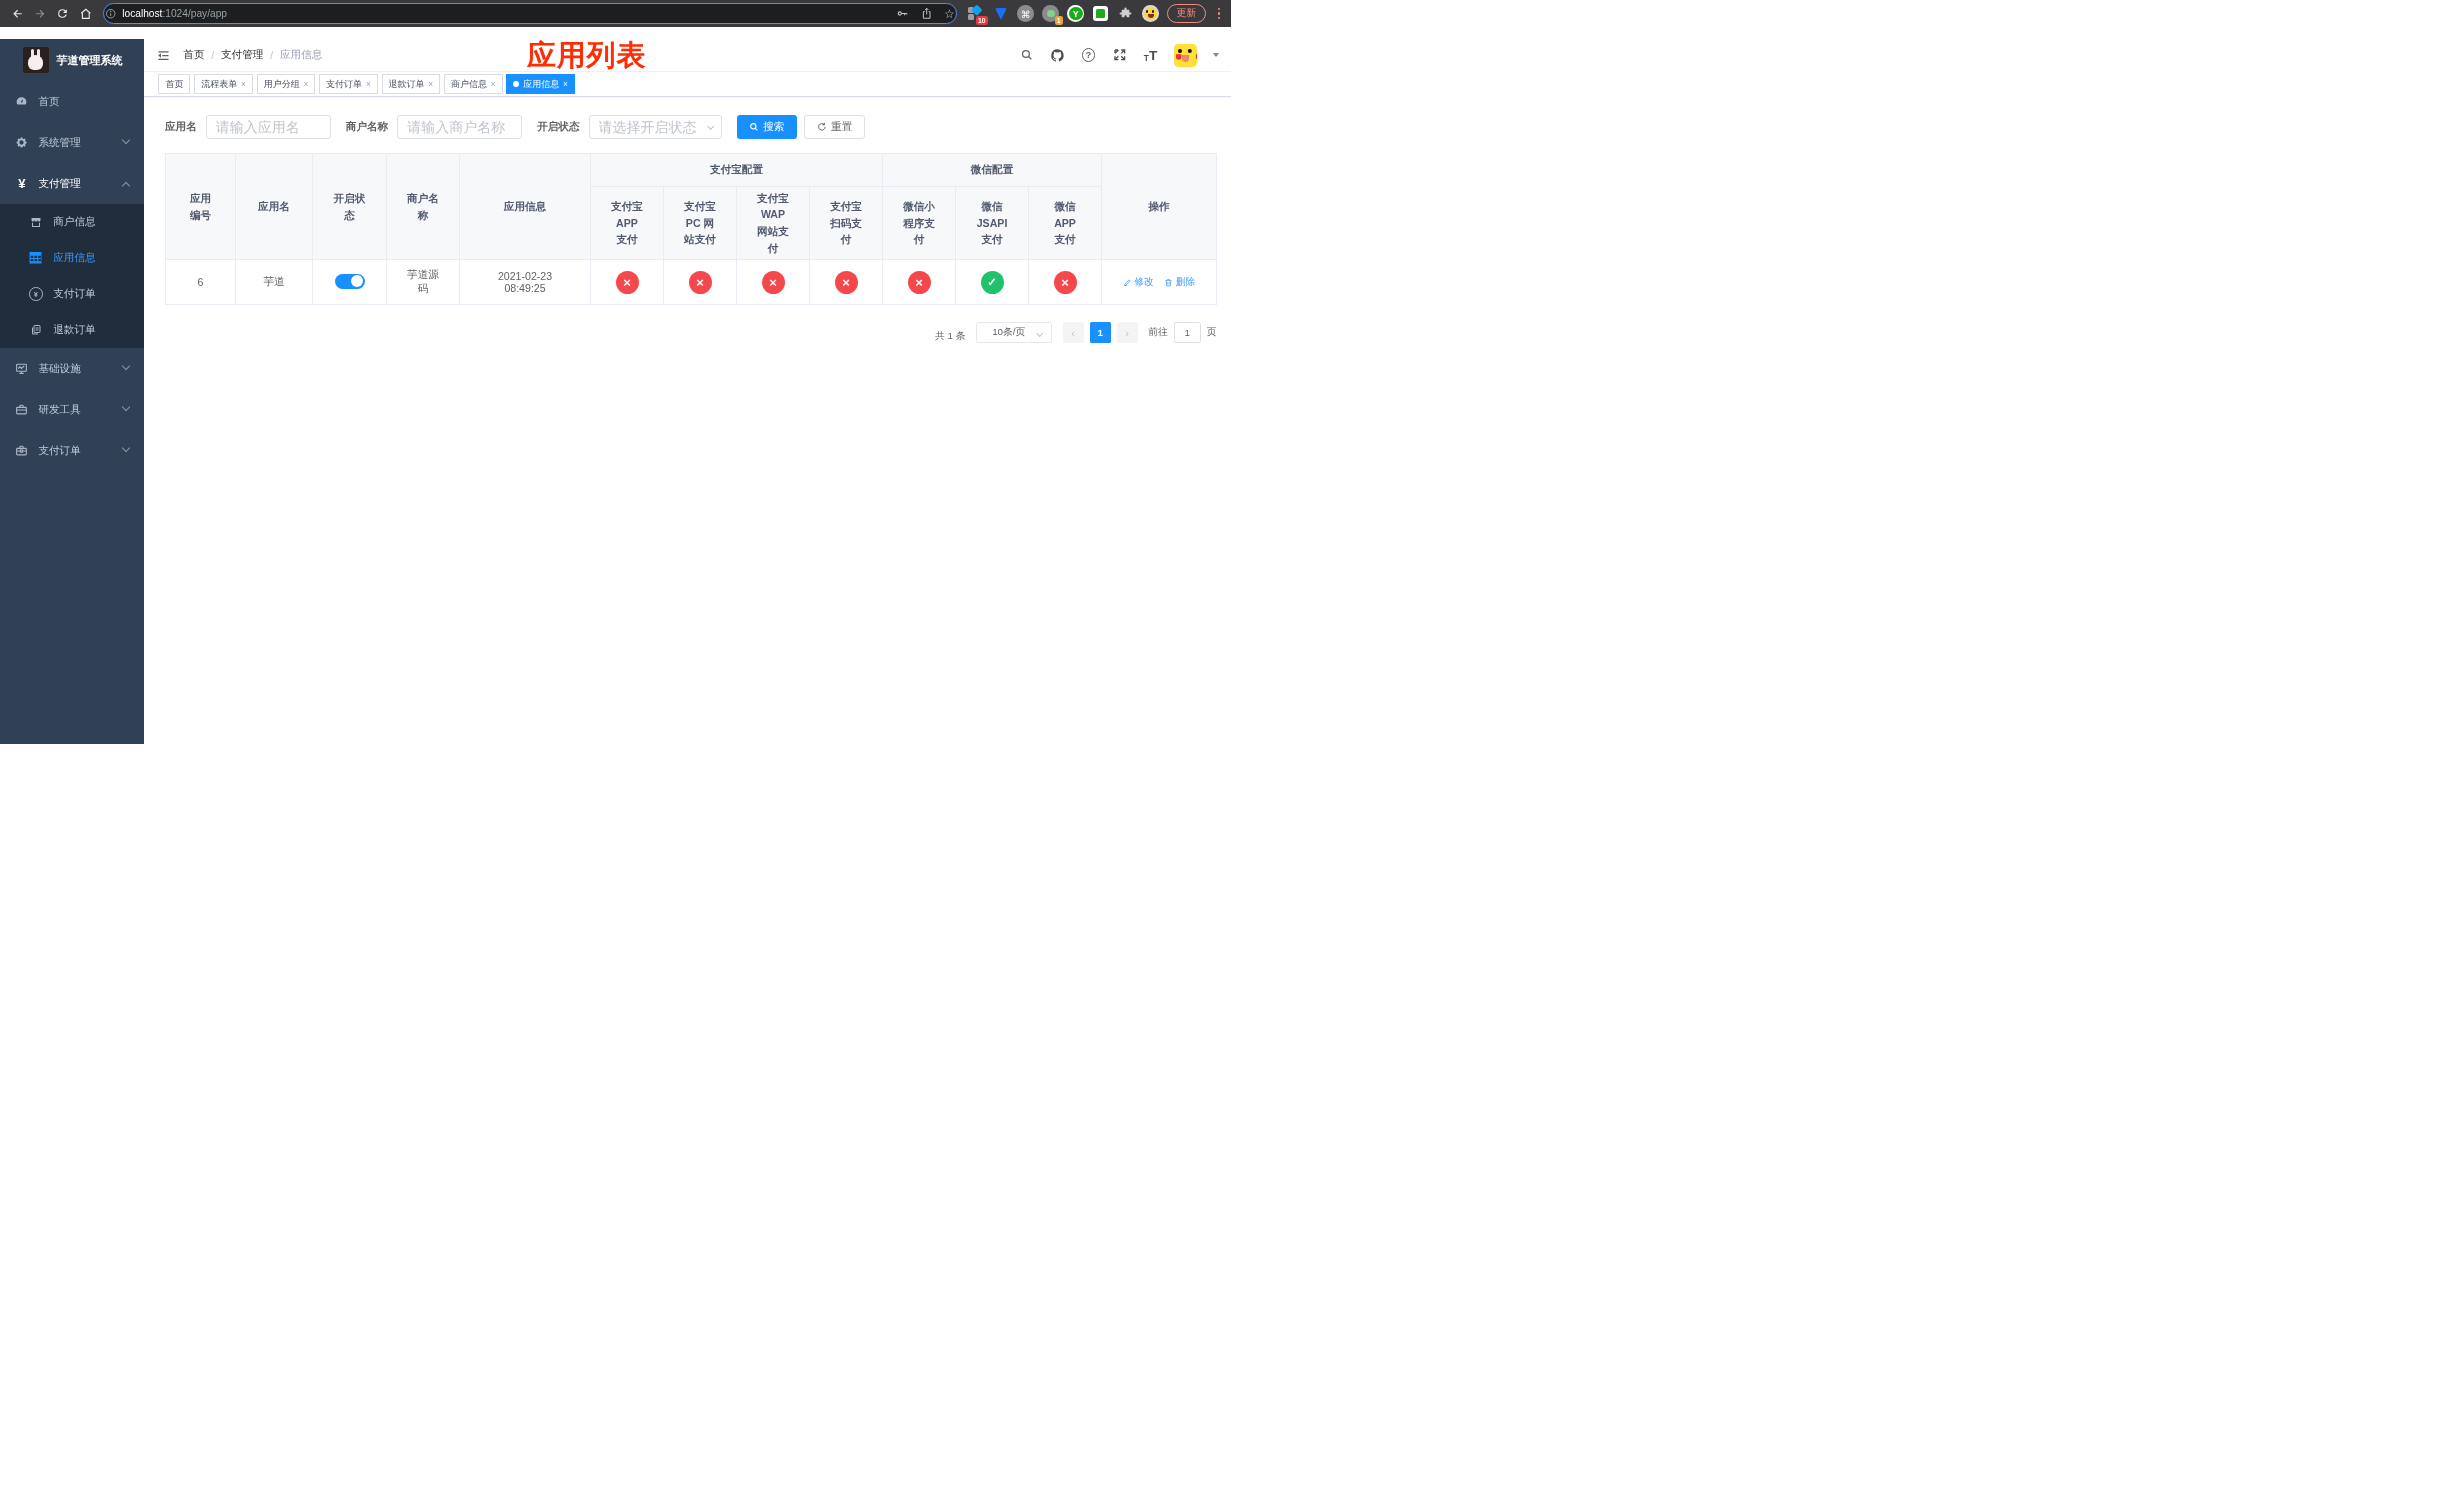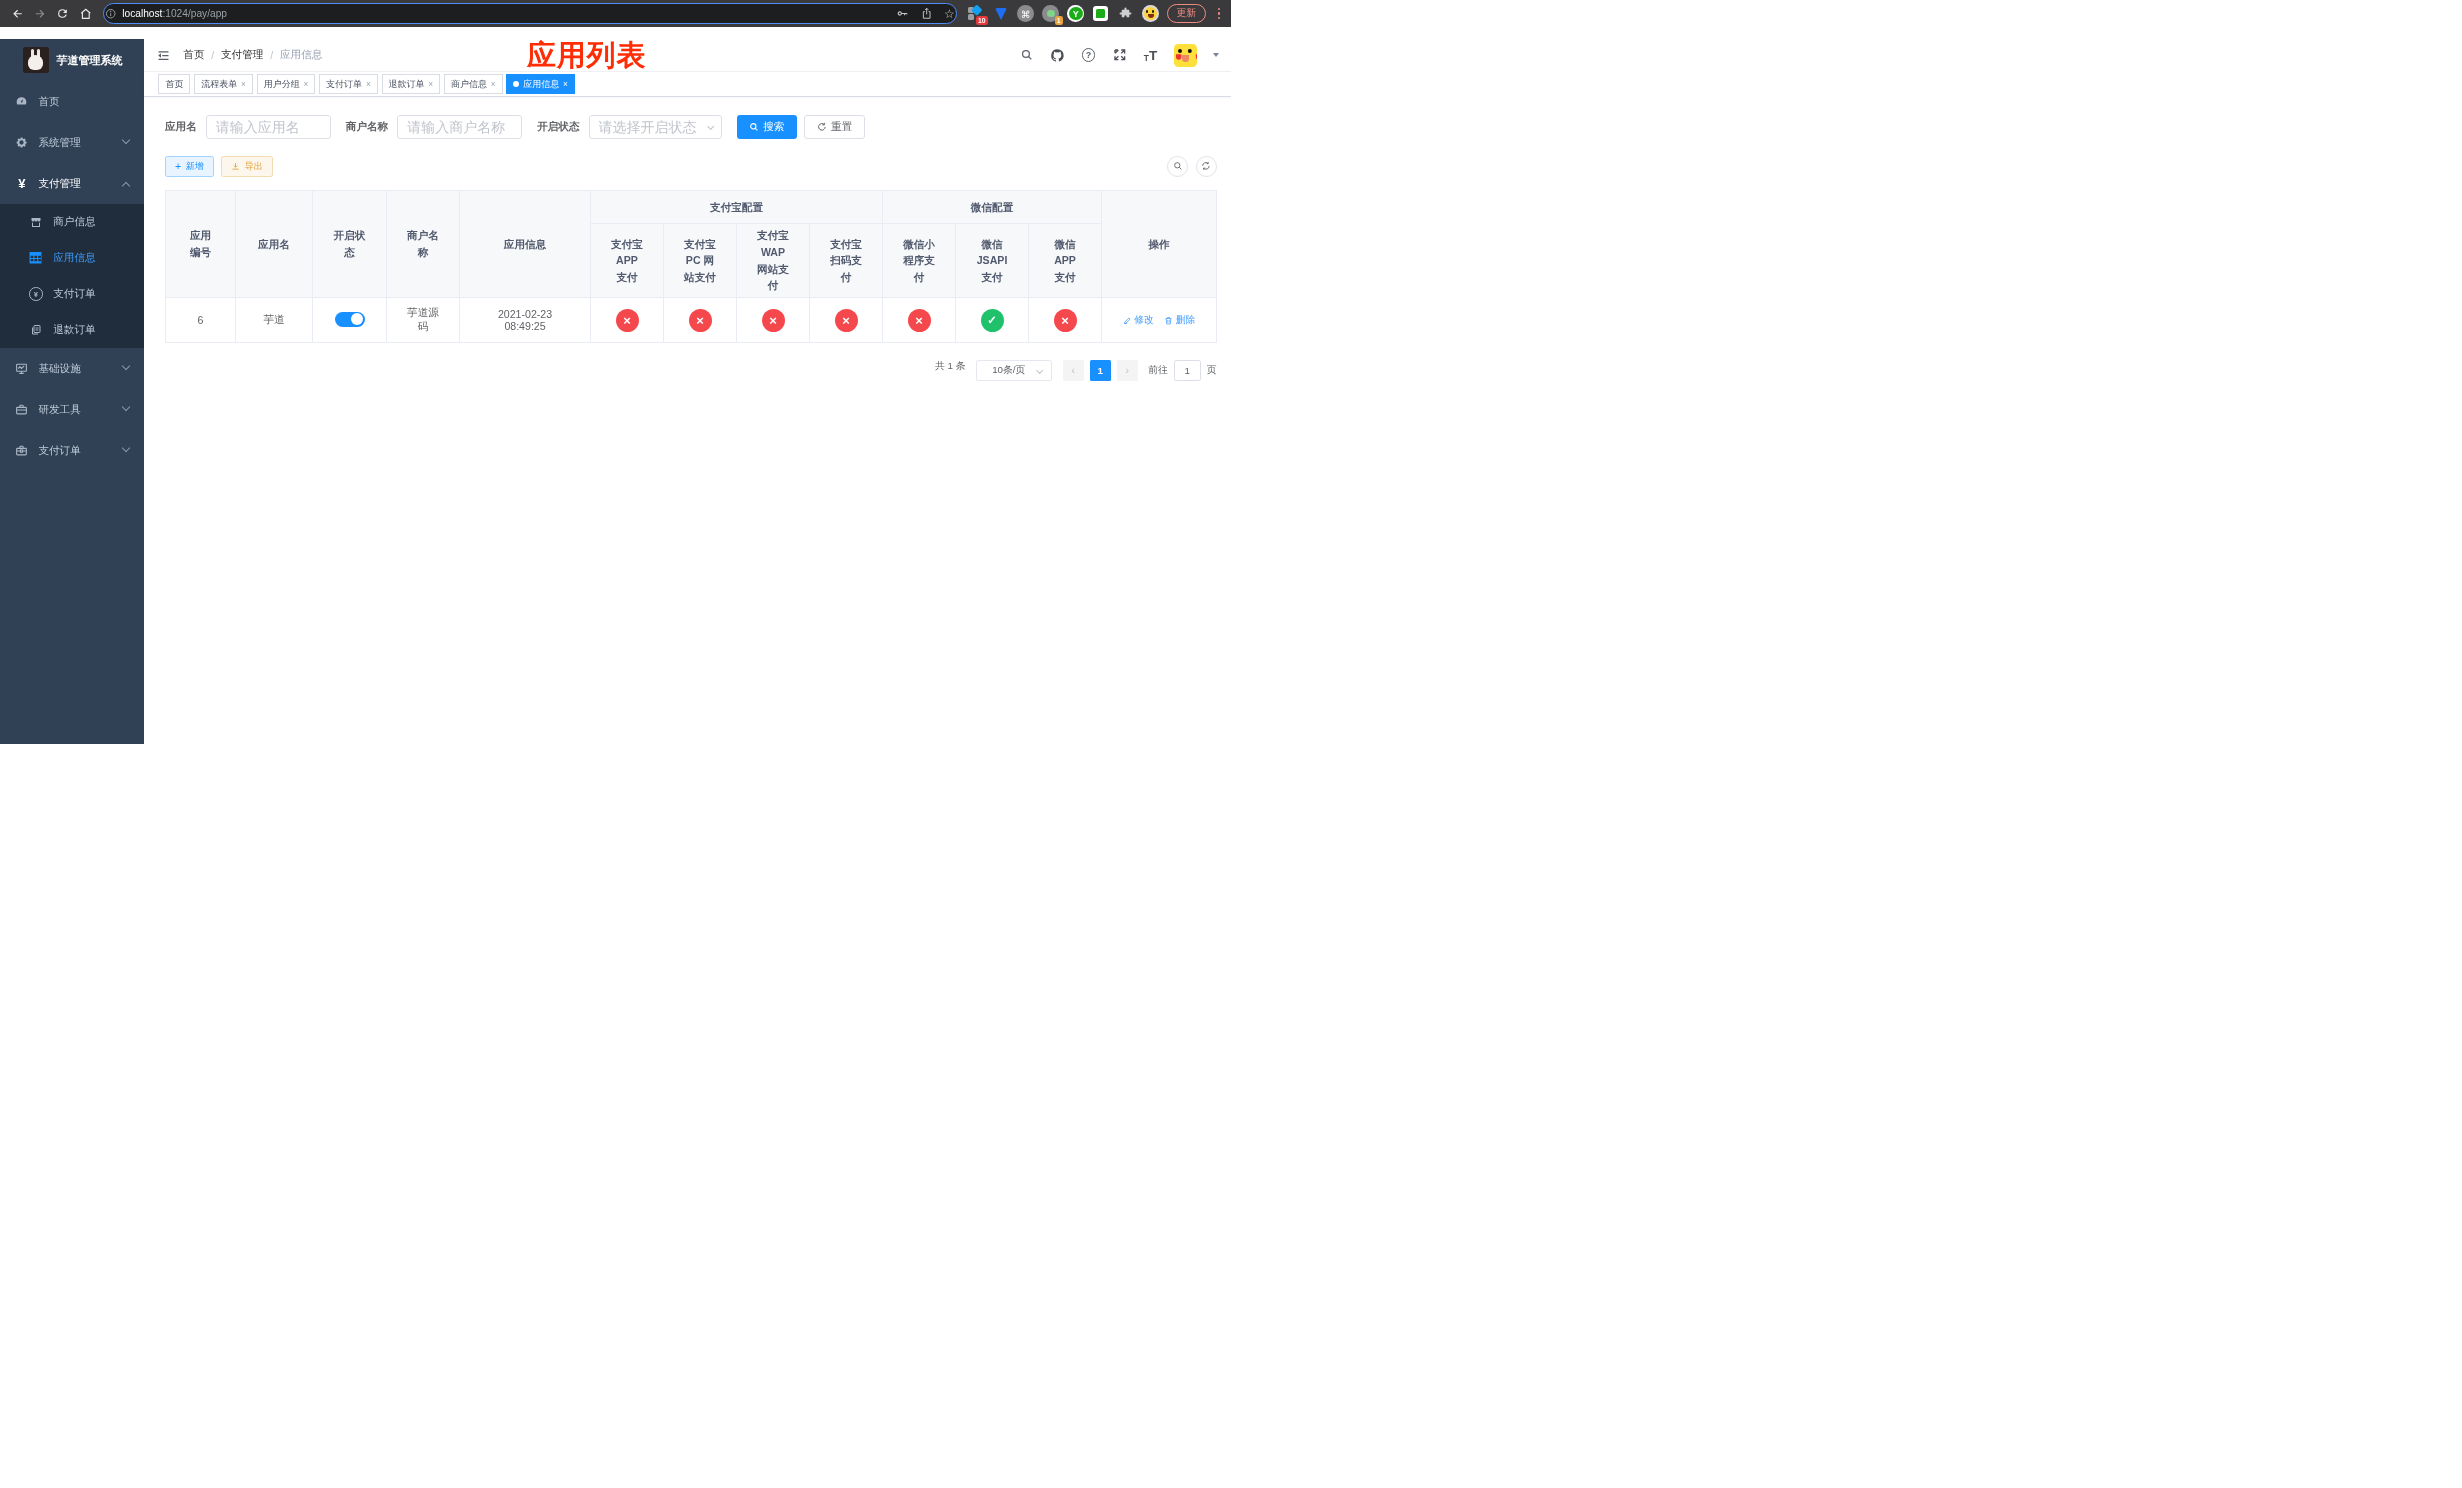--- a/index.html
+++ b/index.html
@@ -169,21 +169,21 @@
   .ind.ok::before{ content:"✓"; }
   .toggle { width:30px; height:15px; border-radius:7.6px; background:#1890ff; position:relative;
     display:inline-block; cursor:pointer; }
   .toggle::after { content:""; position:absolute; right:1.5px; top:1.5px; width:12px; height:12px;
     background:#fff; border-radius:50%; }
   .link { color:#409eff; font-size:9.8px; display:inline-flex; align-items:center; gap:2.3px;
     cursor:pointer; white-space:nowrap;justify-content:center; }
   .link + .link { margin-left:7.6px; }
 
   
-  .pager-row { margin-top:16.7px; display:flex; align-items:flex-start; justify-content:flex-end;
+  .pager-row { margin-top:16.7px; display:flex; align-items:flex-end; justify-content:flex-end;
     gap:10.6px; font-size:9.8px; color:#606266; }
   .size-select { position:relative; width:76px; height:21px; border:0.8px solid #e4e7ed;
     border-radius:2.3px; display:flex; align-items:center; justify-content:center; color:#606266;
     padding-right:10.6px; cursor:pointer; }
   .size-select .sel-chev { top:7.6px; }
   .pg { width:21px; height:21px; border-radius:1.5px; display:flex; align-items:center;
     justify-content:center; cursor:pointer; }
   .pg.arrow { background:#f4f4f5; color:#c0c4cc; font-size:11.4px; }
   .pg.num { background:#1890ff; color:#fff; font-weight:700; }
   .pg-group { display:flex; gap:6px; }
@@ -491,46 +491,20 @@
         </button>
         <button class="btn btn-plain">
           <svg width="9.8" height="9.8" viewBox="0 0 24 24" fill="none" stroke="#606266" stroke-width="2.4">
               <path d="M20 12a8 8 0 1 1-2.3-5.7"></path>
               <path d="M18 2v5h-5" fill="none"></path>
             </svg>
           <span>重置</span>
         </button>
       </div>
 
-      <div class="toolbar-row">
-        <button class="btn btn-mini btn-add">
-          <span class="plus"></span>
-          <span>新增</span>
-        </button>
-        <button class="btn btn-mini btn-export">
-          <svg width="9" height="9" viewBox="0 0 24 24" fill="none" stroke="#e6a23c" stroke-width="2.4">
-              <path d="M12 3v11M7.5 9.5 12 14l4.5-4.5M4 19h16"></path>
-            </svg>
-          <span>导出</span>
-        </button>
-        <div class="tool-right">
-          <span class="circle-btn">
-            <svg width="9.8" height="9.8" viewBox="0 0 24 24" fill="none" stroke="#606266" stroke-width="2.2">
-                <circle cx="10.5" cy="10.5" r="6.5"></circle>
-                <path d="M15.5 15.5l5 5"></path>
-              </svg>
-          </span>
-          <span class="circle-btn">
-            <svg width="9.8" height="9.8" viewBox="0 0 24 24" fill="none" stroke="#606266" stroke-width="2.2">
-                <path d="M4 12a8 8 0 0 1 13.7-5.7M20 12a8 8 0 0 1-13.7 5.7"></path>
-                <path d="M17.5 2.5v4h-4M6.5 21.5v-4h4"></path>
-              </svg>
-          </span>
-        </div>
-      </div>
 
       <table class="grid">
         <colgroup>
           <col style="width:70px">
             <col style="width:77px">
             <col style="width:74px">
           <col style="width:73px">
             <col style="width:131px">
             <col style="width:73px">
           <col style="width:73px">

